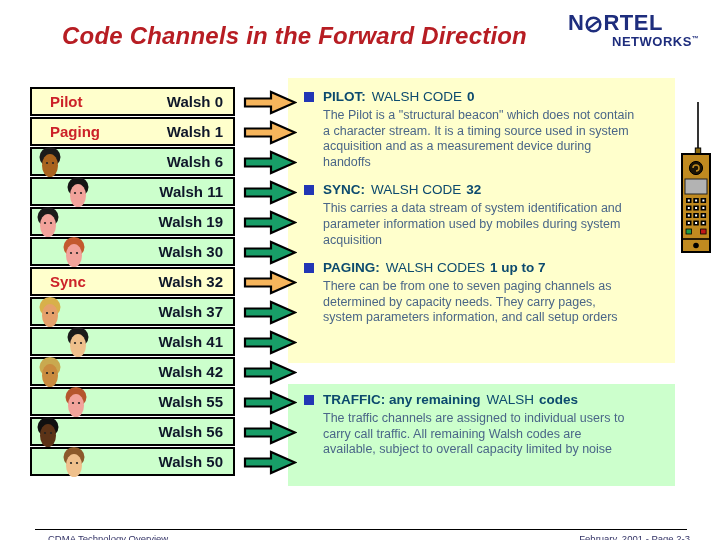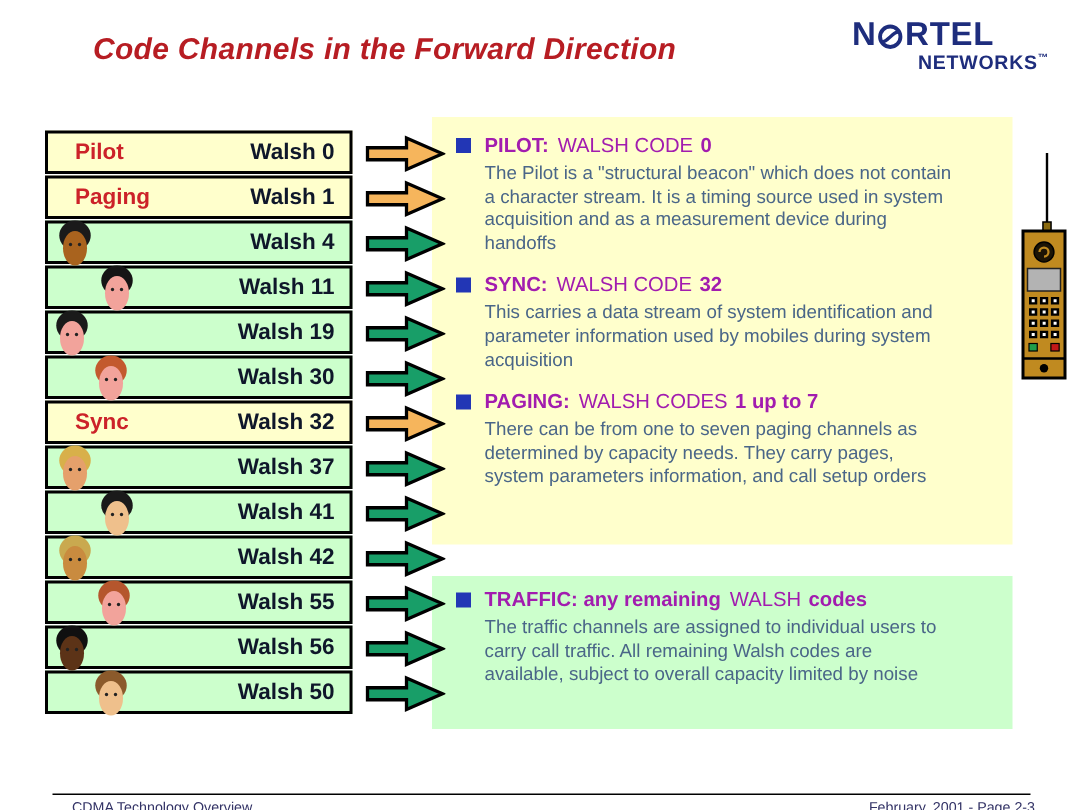--- a/index.html
+++ b/index.html
@@ -3,21 +3,21 @@
 <meta charset="utf-8">
 <style>
   html,body{margin:0;padding:0;background:#e9e9e9;}
   .slide{
     position:relative;width:720px;height:540px;background:#ffffff;
     font-family:"Liberation Sans",sans-serif;overflow:hidden;margin:0 auto;
   }
   
   .title{
     position:absolute;left:62px;top:22px;
-    font-size:20px;font-weight:bold;font-style:italic;
+    font-size:24px;font-weight:bold;font-style:italic;
     color:#b71d23;letter-spacing:.2px;white-space:nowrap;
   }
   
   .logo{position:absolute;left:568px;top:12px;width:148px;color:#1e2d7d;line-height:1;}
   .logo-top{font-size:22px;font-weight:bold;letter-spacing:.5px;display:flex;align-items:center;}
   .logo-globe{display:inline-block;width:17px;height:17px;margin:0 1px;}
   .logo-bottom{font-size:13px;font-weight:bold;letter-spacing:.5px;margin:1px 0 0 44px;}
   .logo-tm{font-size:7px;vertical-align:super;}
   
   .table{position:absolute;left:30px;top:87px;width:205px;}
@@ -36,21 +36,21 @@
   .panel-yellow{
     position:absolute;left:288px;top:78px;width:387px;height:285px;
     background:#ffffcc;box-sizing:border-box;padding-top:10px;
   }
   .panel-green{
     position:absolute;left:288px;top:384px;width:387px;height:102px;
     background:#ccffcc;box-sizing:border-box;padding-top:7px;
   }
   .bullet-section{margin-bottom:11px;}
   .bullet-head{
-    display:flex;align-items:flex-start;color:#a21caf;
+    display:flex;align-items:flex-start;color:#0c4a6e;
     font-size:13.5px;font-weight:bold;line-height:17px;padding-left:16px;
   }
   .bullet-square{
     flex:0 0 auto;width:10px;height:10px;background:#2236b5;
     margin-right:9px;align-self:center;
   }
   .head-b1{margin-right:6px;}
   .head-mid{font-weight:normal;margin-right:5px;}
   .bullet-body{
     color:#4a6688;font-size:12.5px;line-height:15.6px;
@@ -101,21 +101,21 @@
   <path d="M2 9.5 h26 v-6.5 L52 13.5 L28 24 v-6.5 h-26 z" fill="#f6b55c" stroke="#000" stroke-width="2.2" stroke-linejoin="miter"></path>
 </svg></span>
       </div>
       <div class="row traffic">
         <span class="face" style="left: 6px;"><svg viewBox="0 0 24 33" width="24" height="33">
   <ellipse cx="12" cy="11" rx="10.5" ry="10" fill="#1a1a1a"></ellipse>
   <ellipse cx="12" cy="19.5" rx="8" ry="11.5" fill="#a9631e"></ellipse>
   <circle cx="9" cy="17" r="1.1" fill="#222"></circle>
             <circle cx="15" cy="17" r="1.1" fill="#222"></circle>
 </svg></span>
-        <span class="row-code">Walsh 4</span>
+        <span class="row-code">Walsh 6</span>
         <span class="arrow"><svg viewBox="0 0 54 27" width="54" height="27">
   <path d="M2 9.5 h26 v-6.5 L52 13.5 L28 24 v-6.5 h-26 z" fill="#189e68" stroke="#000" stroke-width="2.2" stroke-linejoin="miter"></path>
 </svg></span>
       </div>
       <div class="row traffic">
         <span class="face" style="left: 34px;"><svg viewBox="0 0 24 33" width="24" height="33">
   <ellipse cx="12" cy="11" rx="10.5" ry="10" fill="#151515"></ellipse>
   <ellipse cx="12" cy="19.5" rx="8" ry="11.5" fill="#f2a39b"></ellipse>
   <circle cx="9" cy="17" r="1.1" fill="#222"></circle>
             <circle cx="15" cy="17" r="1.1" fill="#222"></circle>

